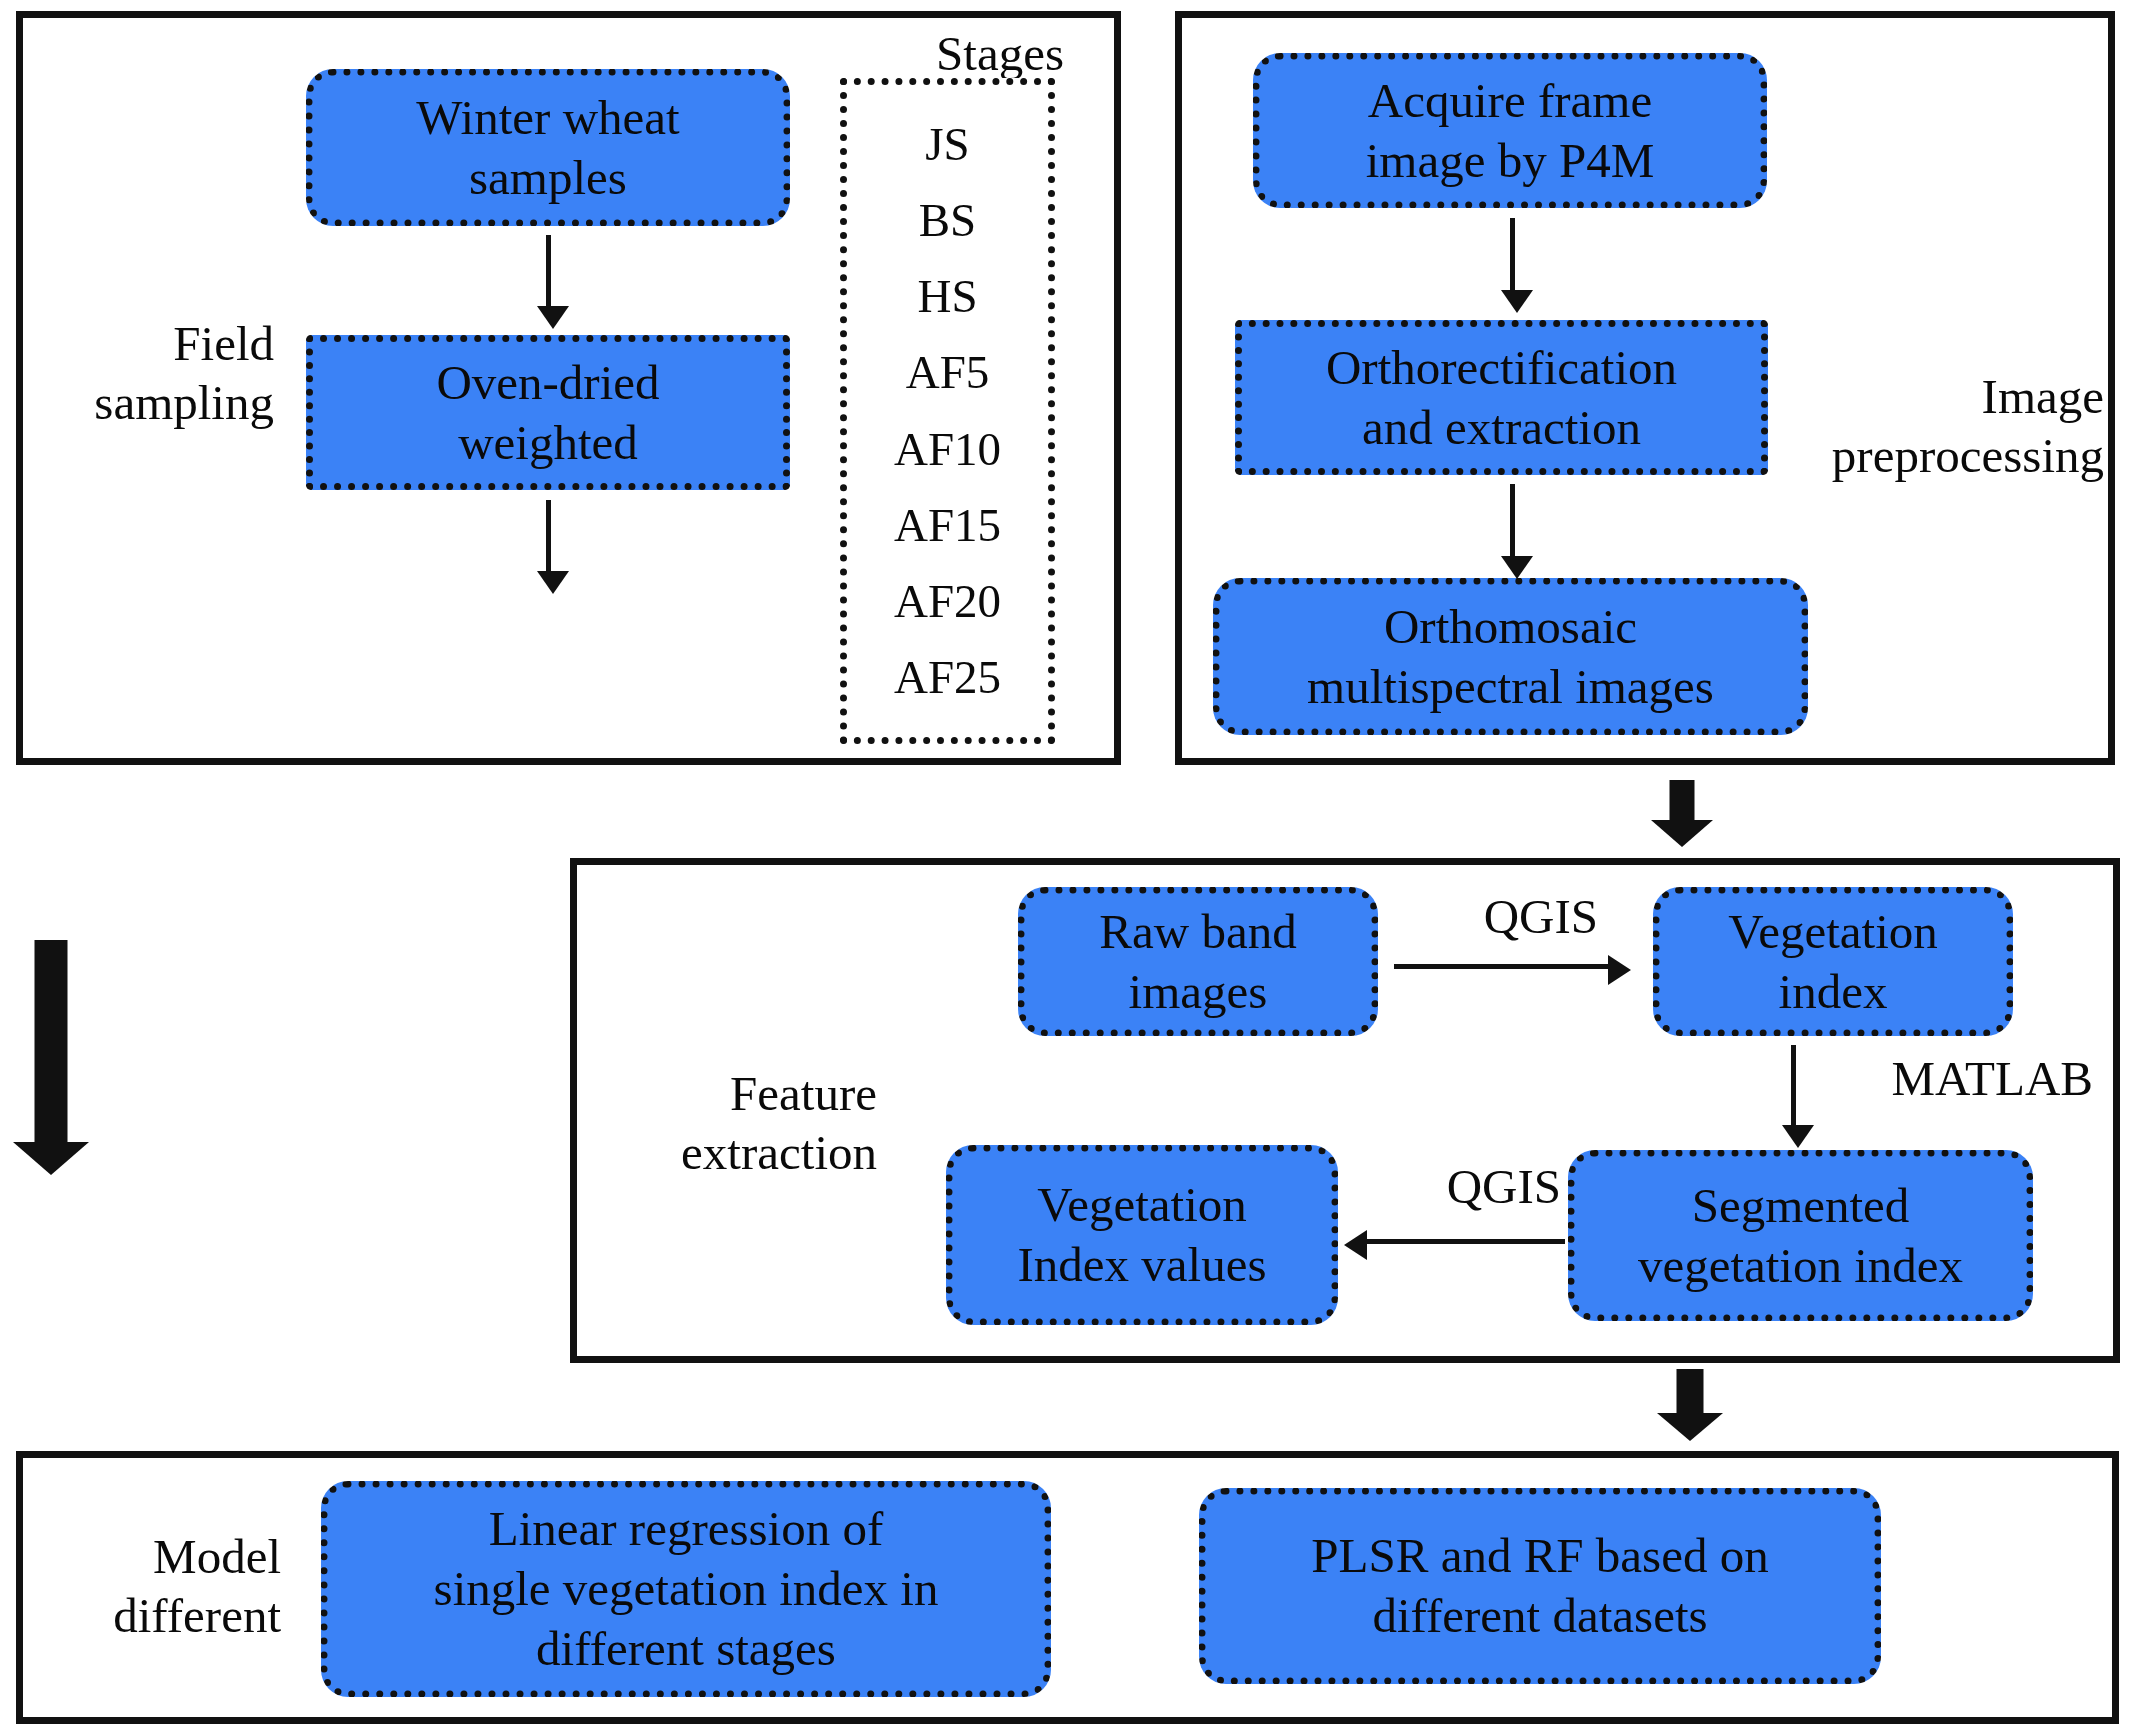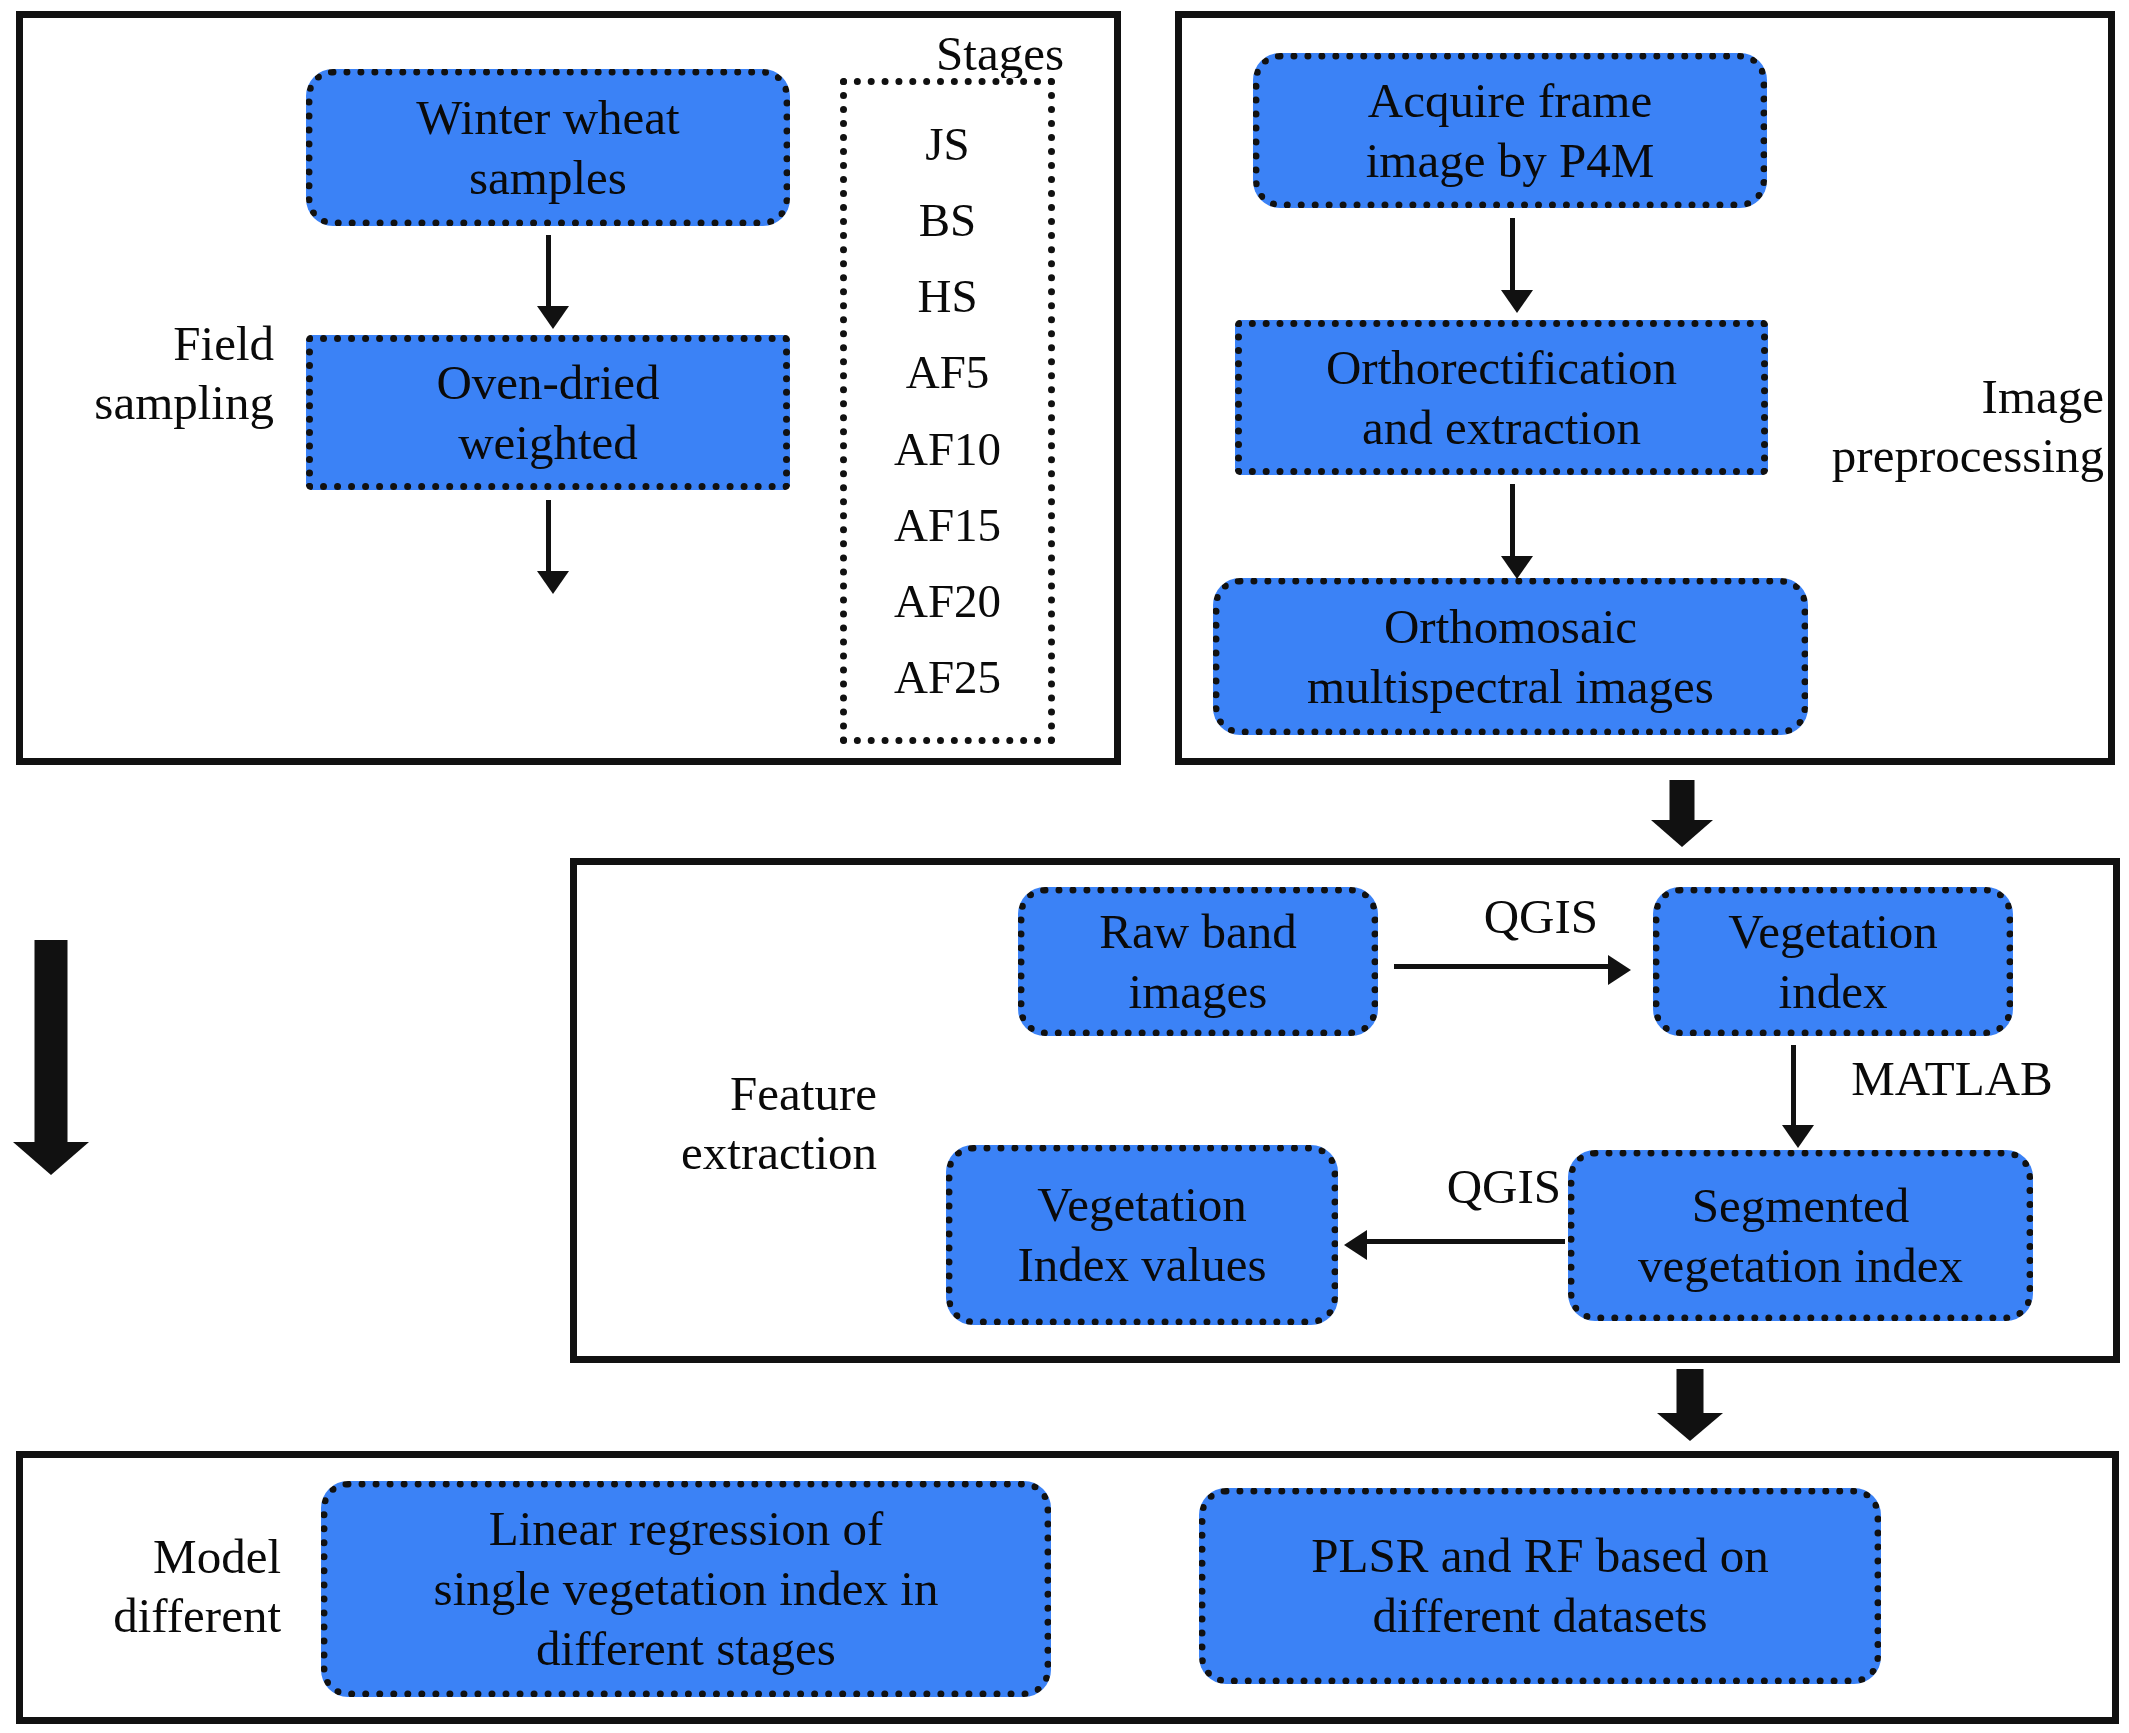--- a/index.html
+++ b/index.html
@@ -209,21 +209,21 @@
 
   <div class="label" style="left:1402px; top:888px; width:196px;">QGIS</div>
 
   <div class="arrow-h-right" style="left:1394px; top:964px; width:218px;"></div>
 
   <div class="node" style="left: 1653px; top: 887px; width: 360px; height: 149px; white-space: pre-line;">Vegetation
 index</div>
 
   <div class="arrow-v" style="left:1791px; top:1045px; height:86px;"></div>
 
-  <div class="label" style="left:1811px; top:1050px; width:282px; text-align:center;">MATLAB</div>
+  <div class="label" style="left:1811px; top:1050px; width:282px; text-align:right;">MATLAB</div>
 
   <div class="node" style="left: 1568px; top: 1150px; width: 465px; height: 171px; white-space: pre-line; text-align: center;">Segmented
 vegetation index</div>
 
   <div class="label" style="left:1365px; top:1158px; width:196px;">QGIS</div>
 
   <div class="arrow-h-left" style="left:1363px; top:1239px; width:202px;"></div>
 
   <div class="node" style="left: 946px; top: 1145px; width: 392px; height: 180px; white-space: pre-line;">Vegetation
 Index values</div>

